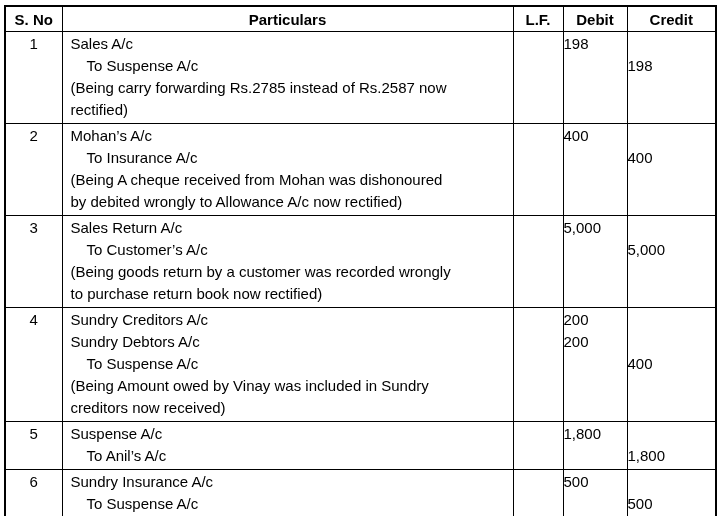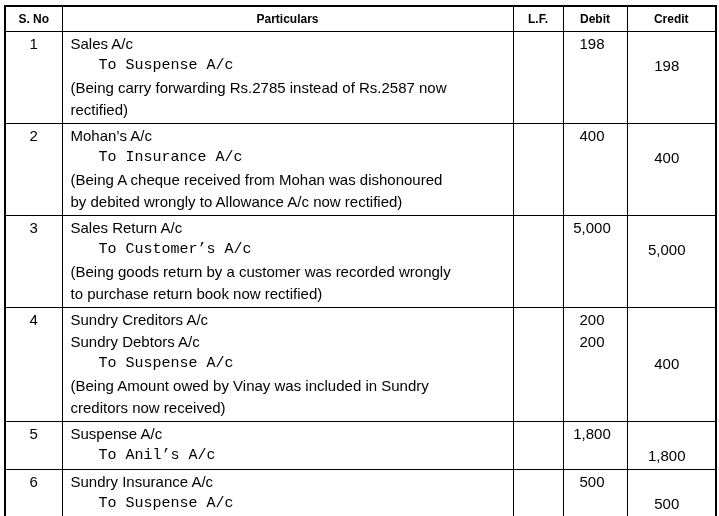--- a/index.html
+++ b/index.html
@@ -20,21 +20,21 @@
     border-collapse: collapse;
     table-layout: fixed;
     width: 711px;
     border: 2px solid #000000;
   }
   table.journal th,
   table.journal td {
     border: 1.5px solid #000000;
   }
   table.journal th {
-    font-size: 12px;
+    font-size: 15px;
     font-weight: bold;
     text-align: center;
     height: 24px;
     padding: 0;
   }
   table.journal td {
     vertical-align: top;
     padding: 1px 0 2px 0;
     font-size: 15px;
   }
@@ -47,30 +47,29 @@
     white-space: nowrap;
     overflow: hidden;
   }
   td.part .line {
     display: flex;
     justify-content: space-between;
     padding-left: 8px;
     gap: 27px;
   }
   td.part .line.indent {
-    padding-left: 36px;
-    font-family: Liberation Mono, monospace;
+    padding-left: 24px;
   }
   td.part .dr {
     margin-right: 40px;
     flex: 0 0 auto;
     margin-top: 28px;
   }
   td.amount .line {
-    text-align: center;
+    text-align: left;
   }
   td.debit .line {
     padding-right: 6px;
   }
   td.credit .line {
     padding-right: 9px;
   }
 </style>
 </head>
 <body>

